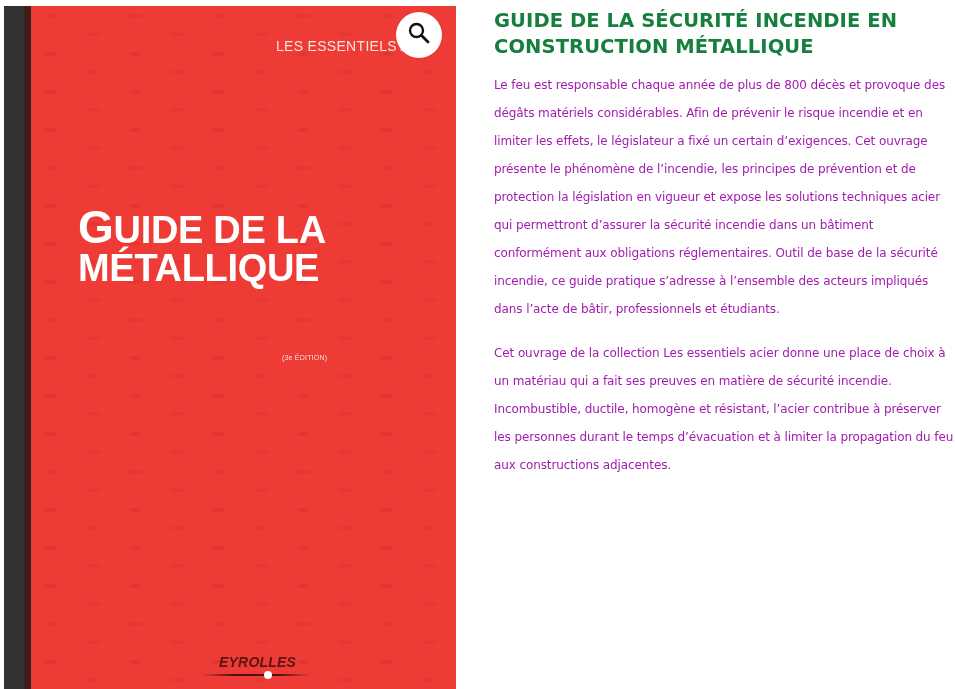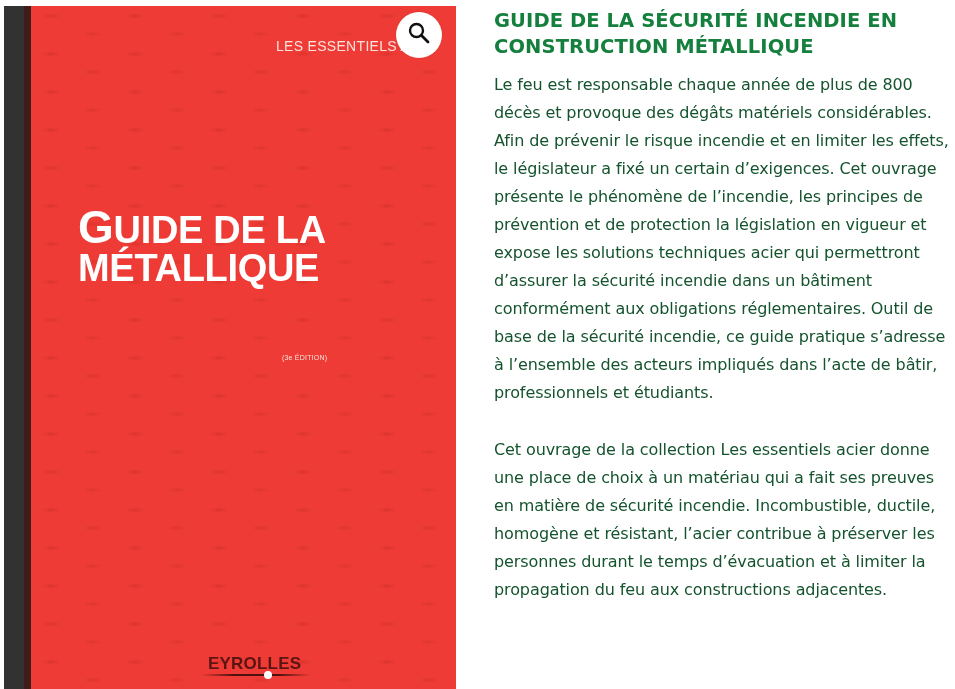--- a/index.html
+++ b/index.html
@@ -49,47 +49,47 @@
       letter-spacing: -0.3px; text-transform: uppercase;
     }
     .cover-title .line { display: block; white-space: nowrap; }
     .cover-title .big-g { font-size: 46px; }
     .edition {
       position: absolute; left: 251px; top: 348px;
       color: #fde4dc; font-family: "Liberation Sans", sans-serif;
       font-size: 7px; letter-spacing: 0.2px;
     }
     .publisher {
-      position: absolute; left: 177px; top: 648px;
+      position: absolute; left: 188px; top: 648px;
       color: #5a1512; font-family: "Liberation Sans", sans-serif;
-      font-weight: bold; font-size: 17px; letter-spacing: 0.2px;
+      font-weight: bold; font-size: 14px; letter-spacing: 0.2px; font-style: italic;
     }
     .publisher-line {
       position: absolute; left: 170px; top: 668px; width: 110px; height: 2px;
       background: linear-gradient(90deg, transparent, #4a1210 30%, #4a1210 70%, transparent);
     }
     .publisher-dot {
       position: absolute; left: 233px; top: 665px; width: 8px; height: 8px;
       border-radius: 50%; background: #ffffff;
     }
     .info {
       position: absolute; left: 494px; top: 8px; width: 460px;
     }
     .info h1 {
       margin: 0; color: #15803d;
       font-family: "DejaVu Sans", sans-serif; font-weight: bold;
       font-size: 19.5px; line-height: 26px; letter-spacing: 0.1px;
     }
     .info p {
-      margin: 0; color: #14532d;
+      margin: 0; color: #a21caf;
       font-family: "DejaVu Sans", sans-serif;
-      font-size: 16px; line-height: 28px; letter-spacing: -0.1px;
+      font-size: 12px; line-height: 28px; letter-spacing: -0.1px;
     }
     .info p.p1 { margin-top: 11px; }
-    .info p.p2 { margin-top: 29px; }
+    .info p.p2 { margin-top: 16px; }
   </style>
 </head>
 <body>
 
 <div class="cover-wrap">
   <div class="spine"></div>
   <div class="spine-edge"></div>
   <div class="cover">
     <div class="series">LES ESSENTIELS A</div>
     <div class="cover-title">

